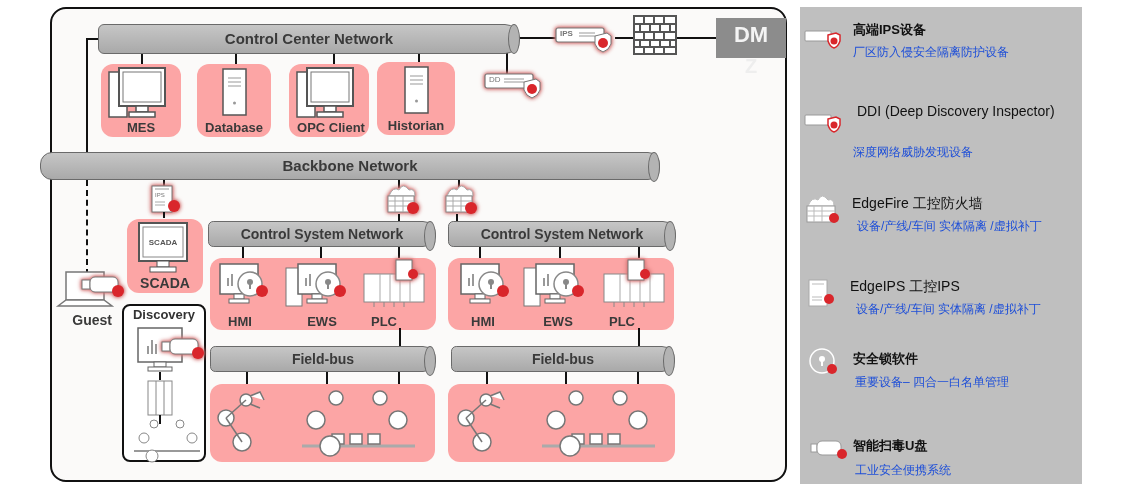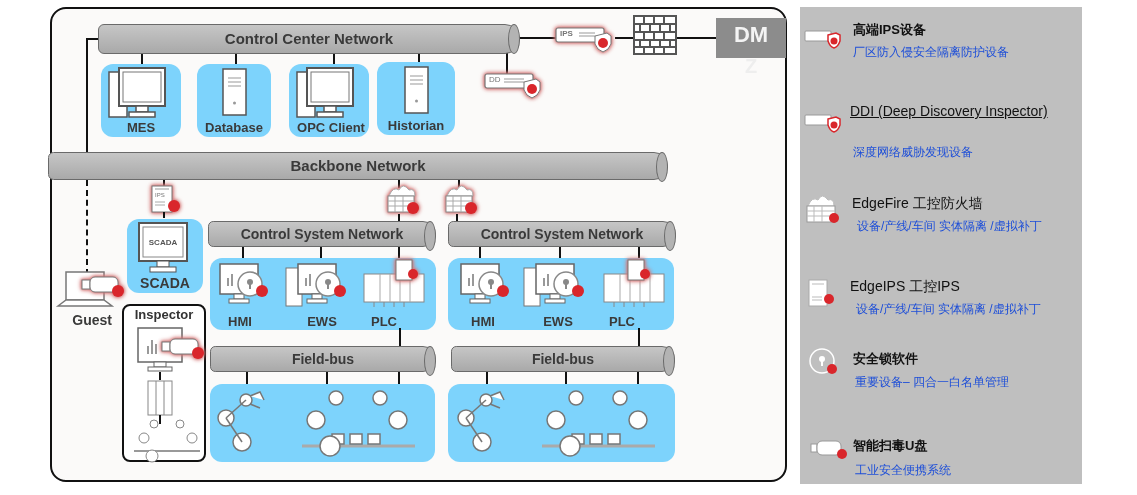--- a/index.html
+++ b/index.html
@@ -1,21 +1,21 @@
 <!DOCTYPE html>
 <html><head>
 <meta charset="utf-8">
 <style>
   html,body{margin:0;padding:0;background:#ffffff;}
   body{width:1137px;height:495px;position:relative;overflow:hidden;font-family:"Liberation Sans",sans-serif;}
   .abs{position:absolute;}
   #frame{left:50px;top:7px;width:737px;height:475px;border:2px solid #111;border-radius:16px;background:#fbfaf9;box-sizing:border-box;}
   .pipe{position:absolute;height:30px;background:linear-gradient(#c6c6c6,#a9a9a9);border:1px solid #6a6a6a;border-radius:6px 15px 15px 6px;box-sizing:border-box;color:#3a3a3a;font-weight:bold;font-size:15px;text-align:center;line-height:28px;}
   .pipe::after{content:"";position:absolute;right:-1px;top:-1px;width:12px;height:30px;border:1px solid #6a6a6a;border-radius:50%;background:#b3b3b3;box-sizing:border-box;}
-  .panel{position:absolute;background:#7dd3fc;border-radius:12px;}
+  .panel{position:absolute;background:#fca5a5;border-radius:12px;}
   .lbl{position:absolute;font-weight:bold;font-size:13px;color:#3a3a3a;text-align:center;}
   .vline{position:absolute;width:2px;background:#111;}
   .hline{position:absolute;height:2px;background:#111;}
   .dash{position:absolute;width:0;border-left:2px dashed #111;}
   svg{position:absolute;overflow:visible;}
   #legend{left:800px;top:7px;width:282px;height:477px;background:#bfbfbf;}
   .lg-title{position:absolute;font-size:14px;color:#111;}
   .lg-title.b{font-weight:bold;font-size:13px;}
   .lg-sub{position:absolute;font-size:12px;color:#1d4ed8;}
   .glow{filter:drop-shadow(0 0 2px #d88) drop-shadow(0 0 1px #c66);}
@@ -127,21 +127,21 @@
       <rect x="12" y="33" width="8" height="5"></rect>
       <rect x="22" y="33" width="8" height="5"></rect>
       <rect x="32" y="33" width="10" height="5"></rect>
   </g>
 </svg>
 <div class="abs" style="left:716px;top:18px;width:70px;height:40px;background:#8c8c8c;">
   <div class="abs" style="left:0;top:4px;width:70px;text-align:center;font-size:22px;font-weight:bold;color:#f4f4f4;">DM</div>
 </div>
 <div class="abs" style="left:716px;top:55px;width:70px;text-align:center;font-size:20px;font-weight:bold;color:#eeeeee;">Z</div>
 
-<div class="pipe" style="left:48px;top:152px;width:620px;height:28px;line-height:26px;">
+<div class="pipe" style="left:40px;top:152px;width:620px;height:28px;line-height:26px;border-radius:12px;">
   <span>Backbone Network</span>
 </div>
 
 <div class="dash" style="left:86px;top:180px;height:95px;"></div>
 
 <div class="abs" style="left:56px;top:270px;width:75px;height:60px;">
   <svg width="75" height="40">
     <rect x="10" y="2" width="38" height="28" fill="#fff" stroke="#777" stroke-width="1.5"></rect>
     <path d="M2 36 L10 30 L48 30 L56 36 Z" fill="#fff" stroke="#777" stroke-width="1.5"></path>
   </svg>
@@ -170,21 +170,21 @@
     <rect x="12" y="4" width="48" height="38" fill="#fff" stroke="#555" stroke-width="2"></rect>
     <rect x="16" y="8" width="40" height="30" fill="#fff" stroke="#888"></rect>
     <rect x="30" y="42" width="12" height="6" fill="#fff" stroke="#555"></rect>
     <rect x="23" y="48" width="26" height="5" fill="#fff" stroke="#555"></rect>
   </svg>
   <span class="abs" style="left:12px;top:19px;width:48px;text-align:center;font-size:8px;color:#555;font-weight:bold;">SCADA</span>
   <div class="lbl" style="left:0;width:76px;top:56px;font-size:14px;">SCADA</div>
 </div>
 
 <div class="abs" style="left:122px;top:304px;width:84px;height:158px;border:2px solid #111;border-radius:8px;box-sizing:border-box;background:#fff;">
-  <div class="abs" style="left:0;top:1px;width:80px;text-align:center;font-size:13px;font-weight:bold;color:#333;">Inspector</div>
+  <div class="abs" style="left:0;top:1px;width:80px;text-align:center;font-size:13px;font-weight:bold;color:#333;">Discovery</div>
   <svg style="left:8px;top:20px;" width="70" height="140">
     <rect x="6" y="2" width="44" height="34" fill="#fff" stroke="#666" stroke-width="1.5"></rect>
     <line x1="16" y1="28" x2="16" y2="20" stroke="#999" stroke-width="2"></line>
       <line x1="20" y1="28" x2="20" y2="14" stroke="#999" stroke-width="2"></line>
       <line x1="24" y1="28" x2="24" y2="18" stroke="#999" stroke-width="2"></line>
     <rect x="22" y="36" width="12" height="5" fill="#fff" stroke="#666"></rect>
       <rect x="16" y="41" width="24" height="4" fill="#fff" stroke="#666"></rect>
     <line x1="28" y1="46" x2="28" y2="54" stroke="#111" stroke-width="2"></line>
     <rect x="16" y="55" width="24" height="34" fill="#fff" stroke="#888"></rect>
     <line x1="24" y1="55" x2="24" y2="89" stroke="#888"></line>
@@ -422,21 +422,21 @@
     <circle cx="30" cy="12" r="3.5" fill="#d9262b"></circle>
   </svg>
   <div class="lg-title b" style="left:53px;top:14px;">高端IPS设备</div>
   <div class="lg-sub" style="left:53px;top:37px;">厂区防入侵安全隔离防护设备</div>
 
   <svg style="left:4px;top:106px;" width="40" height="22">
     <rect x="1" y="2" width="26" height="10" rx="1" fill="#fff" stroke="#999"></rect>
     <path d="M24 6 L32 4 L36 6 L36 12 Q34 18 30 19 Q26 18 24 12 Z" fill="#fff" stroke="#d9262b" stroke-width="1.5"></path>
     <circle cx="30" cy="12" r="3.5" fill="#d9262b"></circle>
   </svg>
-  <div class="lg-title" style="left:50px;top:96px;text-decoration:underline;">DDI (Deep Discovery Inspector)</div>
+  <div class="lg-title" style="left:57px;top:96px;">DDI (Deep Discovery Inspector)</div>
   <div class="lg-sub" style="left:53px;top:120px;margin-top:17px;">深度网络威胁发现设备</div>
 
   <svg style="left:6px;top:187px;" width="36" height="32">
     <path d="M2 12 Q6 2 12 6 Q16 -2 22 6 Q28 4 28 12 Z" fill="#fff" stroke="#bbb"></path>
     <rect x="1" y="12" width="28" height="16" fill="#fff" stroke="#999"></rect>
     <g stroke="#bbb">
         <line x1="1" y1="17" x2="29" y2="17"></line>
         <line x1="1" y1="22" x2="29" y2="22"></line>
         <line x1="8" y1="12" x2="8" y2="28"></line>
         <line x1="16" y1="12" x2="16" y2="28"></line>

